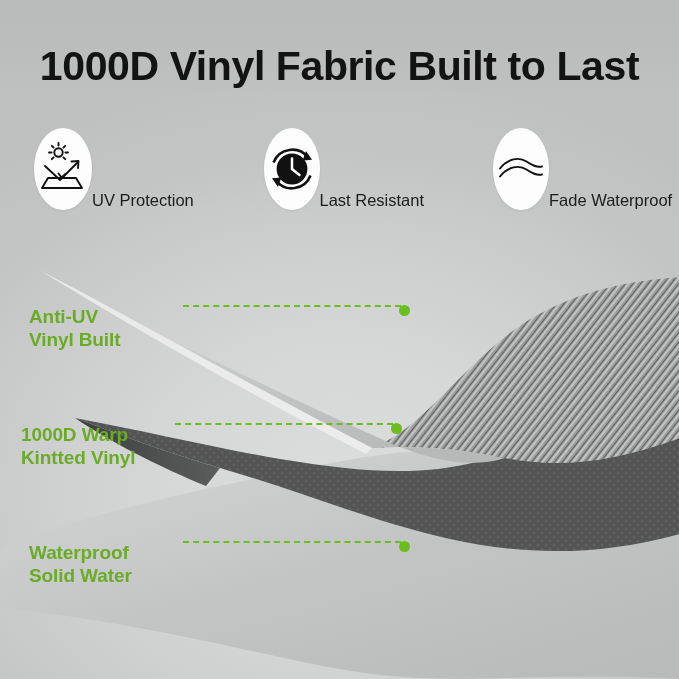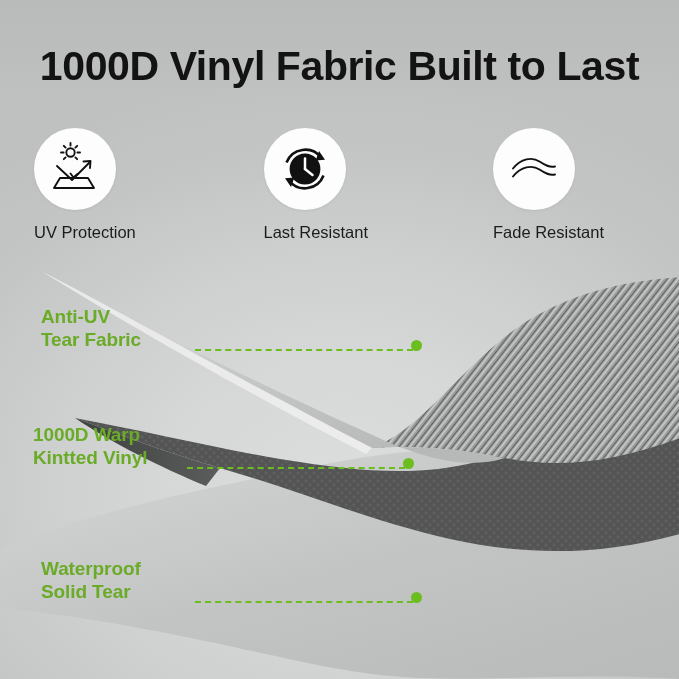--- a/index.html
+++ b/index.html
@@ -44,22 +44,22 @@
     position: absolute;
     top: 128px;
     left: 34px;
     width: 611px;
     display: flex;
     justify-content: space-between;
   }
   .feature-item {
     width: 152px;
     display: flex;
-    flex-direction: column;
-    align-items: flex-start;
+    flex-direction: row;
+    align-items: flex-end;
   }
   .feature-circle {
     width: 82px;
     height: 82px;
     border-radius: 50%;
     background: #fdfdfd;
     display: flex;
     align-items: center;
     justify-content: center;
     box-shadow: 0 1px 3px rgba(0,0,0,0.06);
@@ -77,22 +77,21 @@
     top: 255px;
     left: 0;
     width: 679px;
     height: 424px;
   }
 
   
   .callout {
     position: absolute;
     display: flex;
-    align-items: flex-end;
-    margin-left: 12px;
+    align-items: flex-start;
   }
   .callout-text {
     width: 150px;
     font-size: 19px;
     font-weight: bold;
     color: #6aab27;
     line-height: 1.22;
     letter-spacing: -0.1px;
   }
   .callout-line {
@@ -106,21 +105,21 @@
     border-radius: 50%;
     background: #6cbd1f;
     margin-left: -2px;
     flex: none;
   }
 
   #callout-0 { left: 29px; top: 305px; }
   #callout-0 .callout-line { width: 218px; }
   #callout-1 { left: 21px; top: 423px; }
   #callout-1 .callout-line { width: 218px; }
-  #callout-2 { left: 29px; top: 557px; }
+  #callout-2 { left: 29px; top: 541px; }
   #callout-2 .callout-line { width: 218px; }
 </style>
 </head>
 <body>
 
 <div id="infographic">
 
   <div id="bg-overlay"></div>
 
   <div id="page-title">1000D Vinyl Fabric Built to Last</div>
@@ -173,21 +172,21 @@
 
     <div class="feature-item">
       <div class="feature-circle">
         <svg width="56" height="56" viewBox="0 0 56 56">
           <g fill="none" stroke="#111111" stroke-width="1.9" stroke-linecap="round">
             <path d="M7,27.5 C15,17.5 26,15.5 33.5,20.5 C40,24.8 44,26.8 49,25.5"></path>
             <path d="M7,35.5 C15,25.5 26,23.5 33.5,28.5 C40,32.8 44,34.8 49,33.5"></path>
           </g>
         </svg>
       </div>
-      <div class="feature-label">Fade Resistant</div>
+      <div class="feature-label">Fade Waterproof</div>
     </div>
 
   </div>
 
   <svg id="layer-illustration" viewBox="0 0 679 424" preserveAspectRatio="none">
     <defs>
 
       <pattern id="hatch-knit" width="6" height="6" patternUnits="userSpaceOnUse" patternTransform="rotate(38)">
         <rect width="6" height="6" fill="#9b9c9c"></rect>
         <line x1="0" y1="0" x2="0" y2="6" stroke="#4b4c4c" stroke-width="1.5"></line>
@@ -238,37 +237,37 @@
       <path d="M41,16 C130,62 250,130 372,193 C410,190 455,193 505,203
                C470,214 430,205 390,188 C300,148 160,82 41,16 Z" fill="url(#grad-top-vinyl)"></path>
 
       <path d="M41,16 C130,62 250,130 372,193 L366,199 C246,137 128,70 41,16 Z" fill="#eeefef" opacity="0.85"></path>
     </g>
   </svg>
 
   <div class="callout" id="callout-0">
     <div class="callout-text">
       <div>Anti-UV</div>
-      <div>Tear Fabric</div>
+      <div>Vinyl Built</div>
     </div>
     <div class="callout-line"></div>
     <div class="callout-dot"></div>
   </div>
 
   <div class="callout" id="callout-1">
     <div class="callout-text">
       <div>1000D Warp</div>
       <div>Kintted Vinyl</div>
     </div>
     <div class="callout-line"></div>
     <div class="callout-dot"></div>
   </div>
 
   <div class="callout" id="callout-2">
     <div class="callout-text">
       <div>Waterproof</div>
-      <div>Solid Tear</div>
+      <div>Solid Water</div>
     </div>
     <div class="callout-line"></div>
     <div class="callout-dot"></div>
   </div>
 
 </div>
 
 </body></html>

